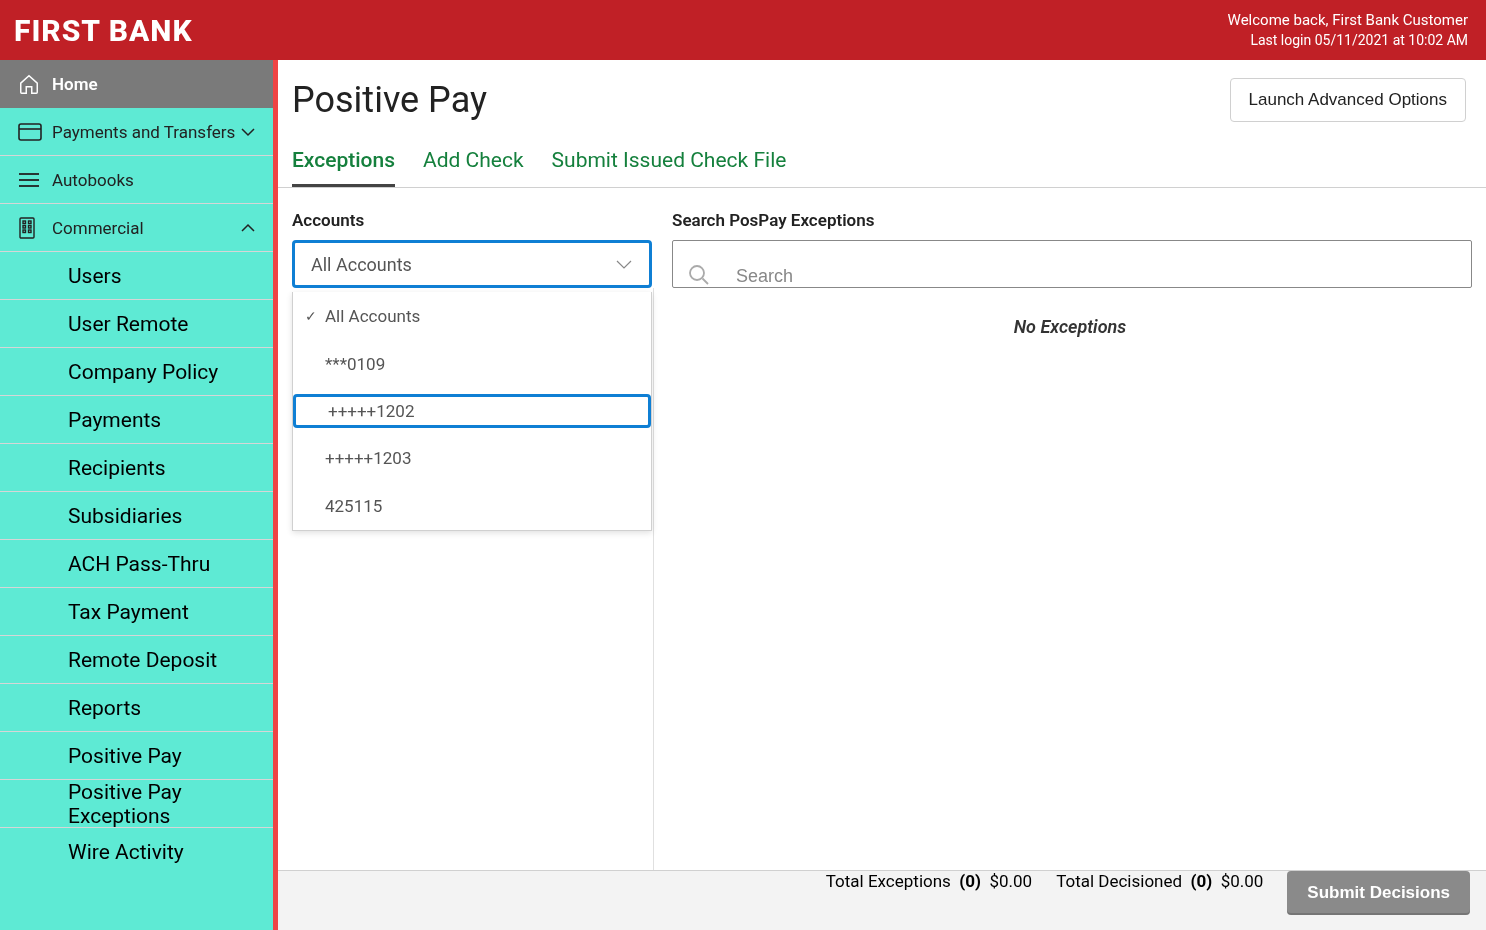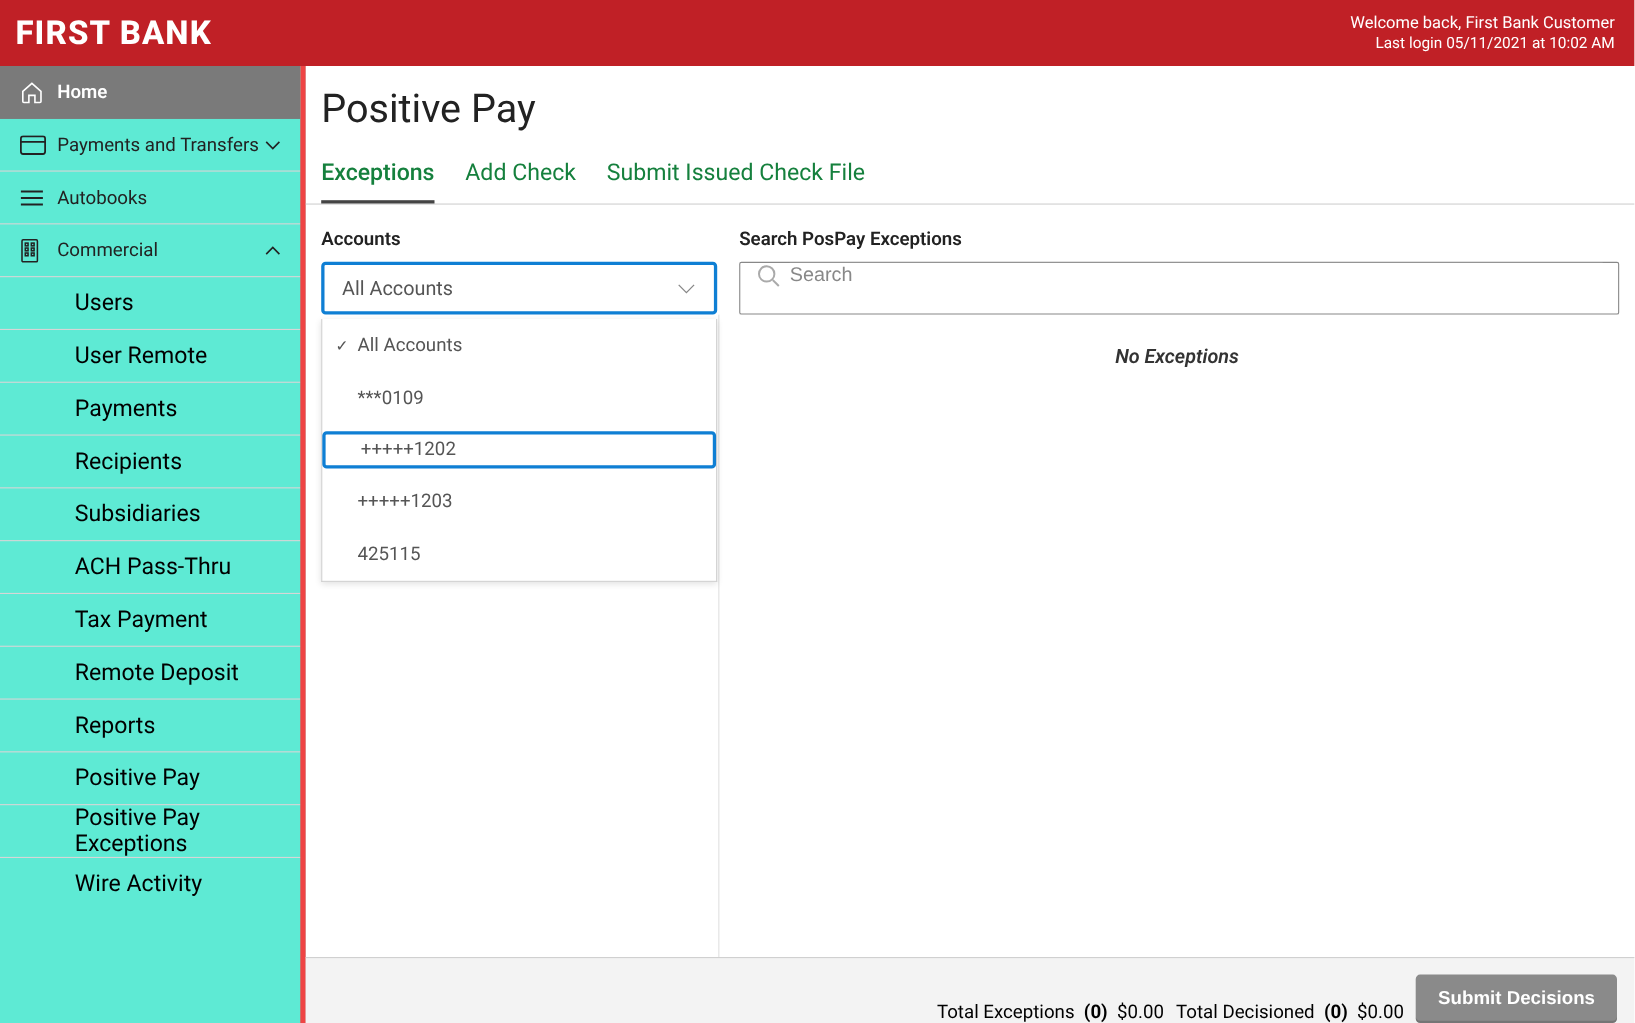--- a/index.html
+++ b/index.html
@@ -35,29 +35,29 @@
     .filter-group.search { flex: 1; }
     .filter-label { font-size: 17px; font-weight: 600; color: #222; margin-bottom: 10px; }
 
     .dropdown { position: relative; }
     .dd-toggle { width: 100%; height: 48px; border: 3px solid #0f7fd4; border-radius: 4px; display: flex; align-items: center; justify-content: space-between; padding: 0 16px; font-size: 18px; background: #fff; cursor: pointer; color: #555; }
     .dd-panel { position: absolute; top: 52px; left: 0; width: 100%; background: #fff; border: 1px solid #d0d0d0; border-top: none; box-shadow: 0 2px 6px rgba(0,0,0,0.12); }
     .dd-item { height: 48px; display: flex; align-items: center; padding: 0 16px 0 32px; font-size: 17px; color: #555; cursor: pointer; position: relative; }
     .dd-item .check { position: absolute; left: 12px; font-size: 14px; }
     .dd-item.focused { border: 3px solid #0f7fd4; border-radius: 4px; height: 34px; margin: 6px 0; }
 
-    .search-box { height: 48px; border: 1.5px solid #888; border-radius: 2px; display: flex; align-items: flex-start; padding: 0 14px; gap: 7px; }
+    .search-box { height: 48px; border: 1.5px solid #888; border-radius: 2px; display: flex; align-items: flex-end; padding: 0 14px; gap: 25px; }
     .search-box input { border: none; outline: none; font-size: 18px; flex: 1; color: #444; }
     .search-box input::placeholder { color: #888; }
 
     .content { flex: 1; display: flex; }
     .left-pane { width: 376px; border-right: 1px solid #e0e0e0; }
     .right-pane { flex: 1; padding-top: 28px; text-align: center; font-style: italic; font-size: 18px; font-weight: 600; color: #333; }
 
-    .footer { height: 60px; border-top: 1px solid #d0d0d0; background: #f3f3f3; display: flex; align-items: flex-end; justify-content: flex-end; gap: 11px; padding: 0 16px; font-size: 17px; }
+    .footer { height: 60px; border-top: 1px solid #d0d0d0; background: #f3f3f3; display: flex; align-items: flex-start; justify-content: flex-end; gap: 24px; padding: 0 16px; font-size: 17px; }
     .footer .metric .count { font-weight: 700; }
     .submit-btn { background: #8a8a8a; color: #fff; border: none; padding: 12px 20px; border-radius: 4px; font-size: 17px; font-weight: 600; cursor: pointer; box-shadow: inset 0 -2px 0 rgba(0,0,0,0.15); }
 
     svg { display: block; }
   </style>
 </head>
 <body>
 
 <div class="header">
   <div class="logo">FIRST BANK</div>
@@ -122,37 +122,39 @@
       <span class="spacer"></span>
       <span>
         <svg width="14" height="10" viewBox="0 0 14 10" fill="none" stroke="#222" stroke-width="1.5">
             <path d="M1 8l6-6 6 6"></path>
           </svg>
       </span>
     </div>
 
     <div class="nav-sub">Users</div>
     <div class="nav-sub">User Remote</div>
+    <div class="nav-sub">Company Policy</div>
     <div class="nav-sub">Payments</div>
     <div class="nav-sub">Recipients</div>
     <div class="nav-sub">Subsidiaries</div>
     <div class="nav-sub">ACH Pass-Thru</div>
     <div class="nav-sub">Tax Payment</div>
     <div class="nav-sub">Remote Deposit</div>
     <div class="nav-sub">Reports</div>
     <div class="nav-sub">Positive Pay</div>
     <div class="nav-sub">Positive Pay Exceptions</div>
     <div class="nav-sub" style="border-bottom:none;">Wire Activity</div>
 
   </div>
 
   <div class="main">
 
     <div class="page-head">
       <h1 class="page-title">Positive Pay</h1>
+      <button class="adv-btn">Launch Advanced Options</button>
     </div>
 
     <div class="tabs">
       <div class="tab active">Exceptions</div>
       <div class="tab">Add Check</div>
       <div class="tab">Submit Issued Check File</div>
     </div>
 
     <div class="filters">
       <div class="filter-group acct">

